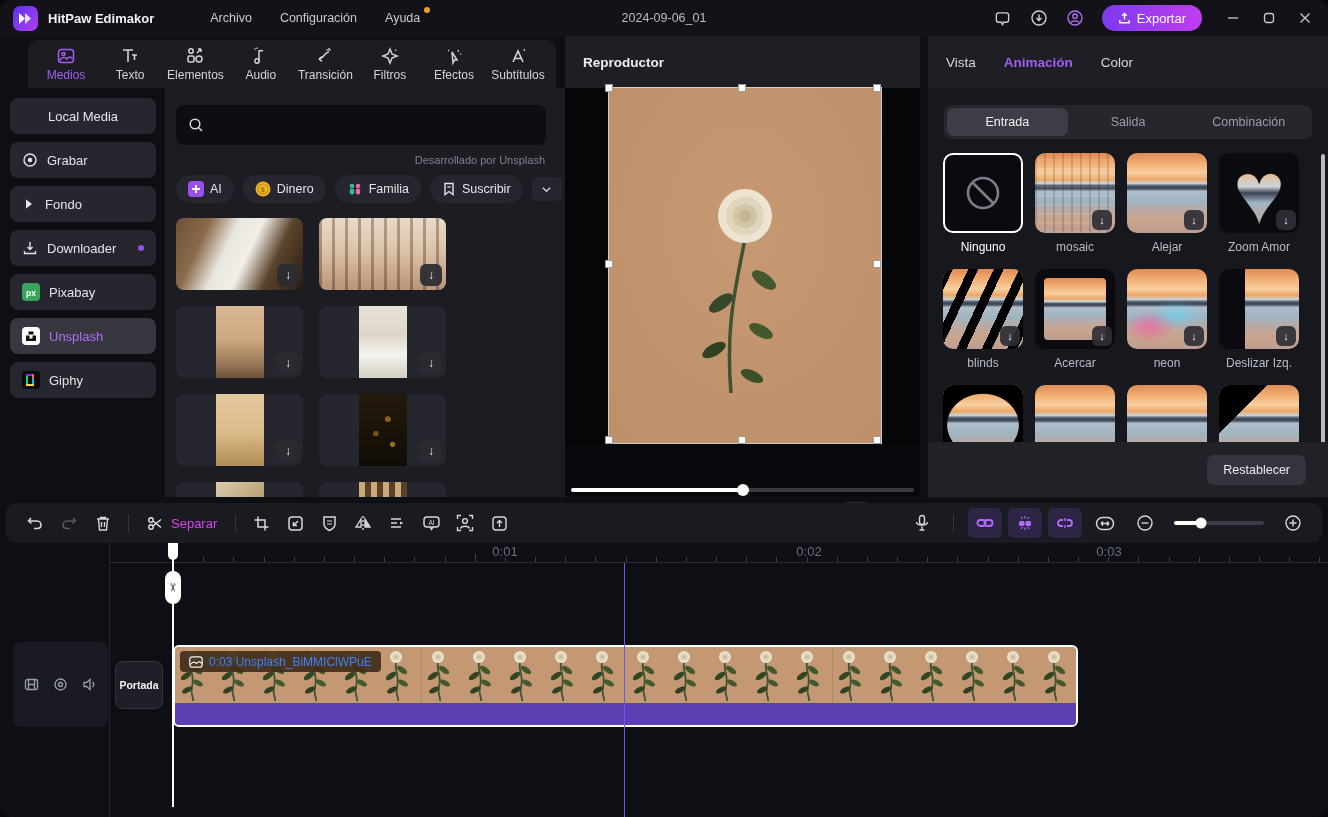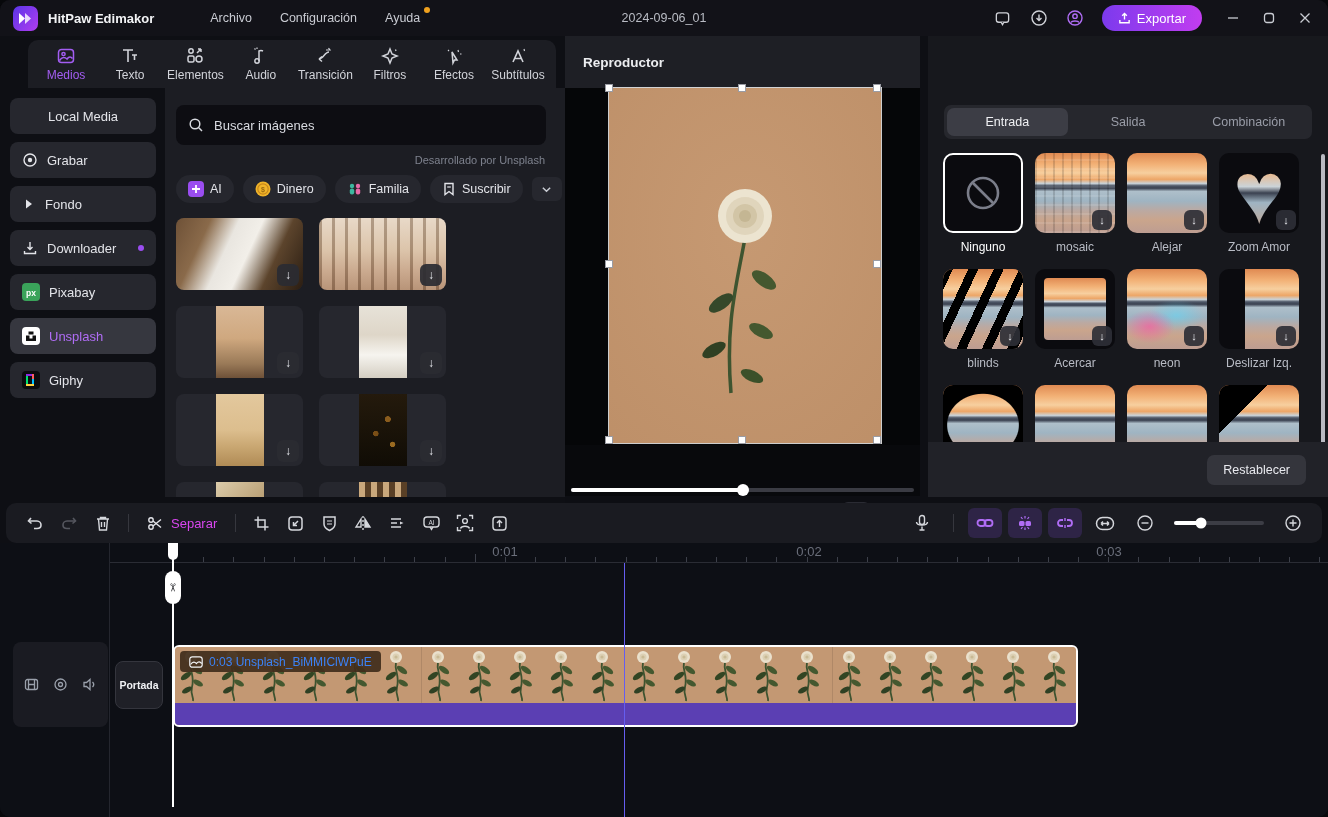--- a/index.html
+++ b/index.html
@@ -315,21 +315,20 @@
       <span>Giphy</span>
     </div>
   </div>
 
   <div class="media-panel">
     <div class="search">
       <svg width="16" height="16" viewBox="0 0 16 16" fill="none" stroke="#d8dae0" stroke-width="1.5">
           <circle cx="7" cy="7" r="4.8"></circle>
           <path d="M10.8,10.8 L14,14"></path>
         </svg>
-      <input type="text" placeholder="Buscar imágenes" style="">
     </div>
     <div class="powered">Desarrollado por Unsplash</div>
     <div class="chips">
       <div class="chip">
         <svg width="16" height="16" viewBox="0 0 16 16">
             <rect width="16" height="16" rx="4" fill="#9a4df0"></rect>
             <path d="M8,4 V12 M4,8 H12" stroke="#fff" stroke-width="1.8"></path>
           </svg>
         <span>AI</span>
       </div>
@@ -477,20 +476,25 @@
         <div class="pc-ic">
           <svg width="16" height="16" viewBox="0 0 16 16" fill="none" stroke="#c9ccd4" stroke-width="1.5">
               <path d="M1.5,5 V1.5 H5 M11,1.5 H14.5 V5 M14.5,11 V14.5 H11 M5,14.5 H1.5 V11"></path>
             </svg>
         </div>
       </div>
     </div>
   </div>
 
   <div class="inspector">
+    <div class="insp-head">
+      <div class="insp-tab">Vista</div>
+      <div class="insp-tab active">Animación</div>
+      <div class="insp-tab">Color</div>
+    </div>
     <div class="segbar">
       <div class="seg active">Entrada</div>
       <div class="seg">Salida</div>
       <div class="seg">Combinación</div>
     </div>
     <div class="fx-grid">
       <div class="fx sel">
         <div class="fx-tile">
             <div class="no-icon">
           <svg width="44" height="44" viewBox="0 0 44 44" fill="none" stroke="#7b7e8a" stroke-width="2.6">

